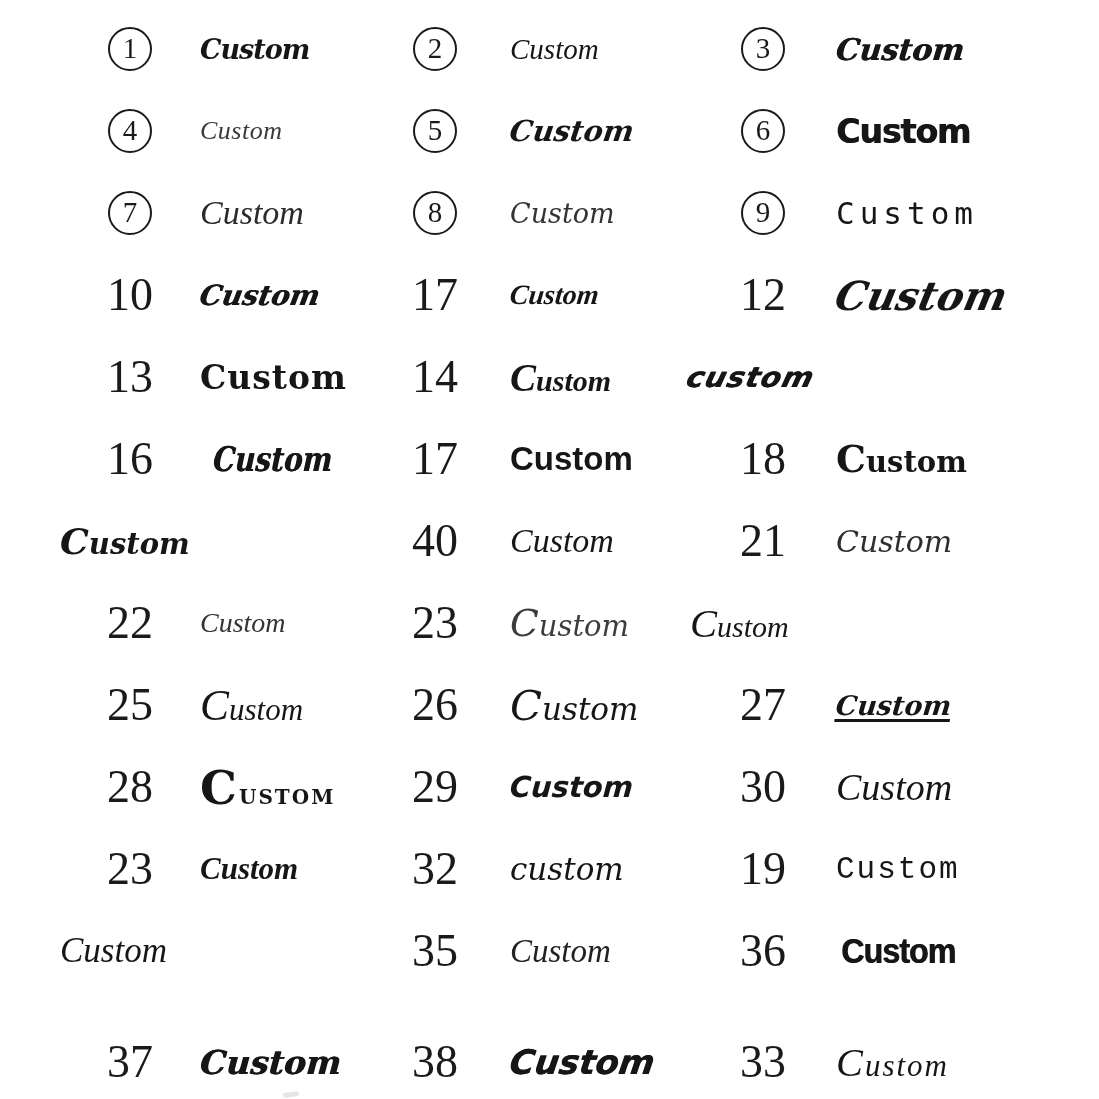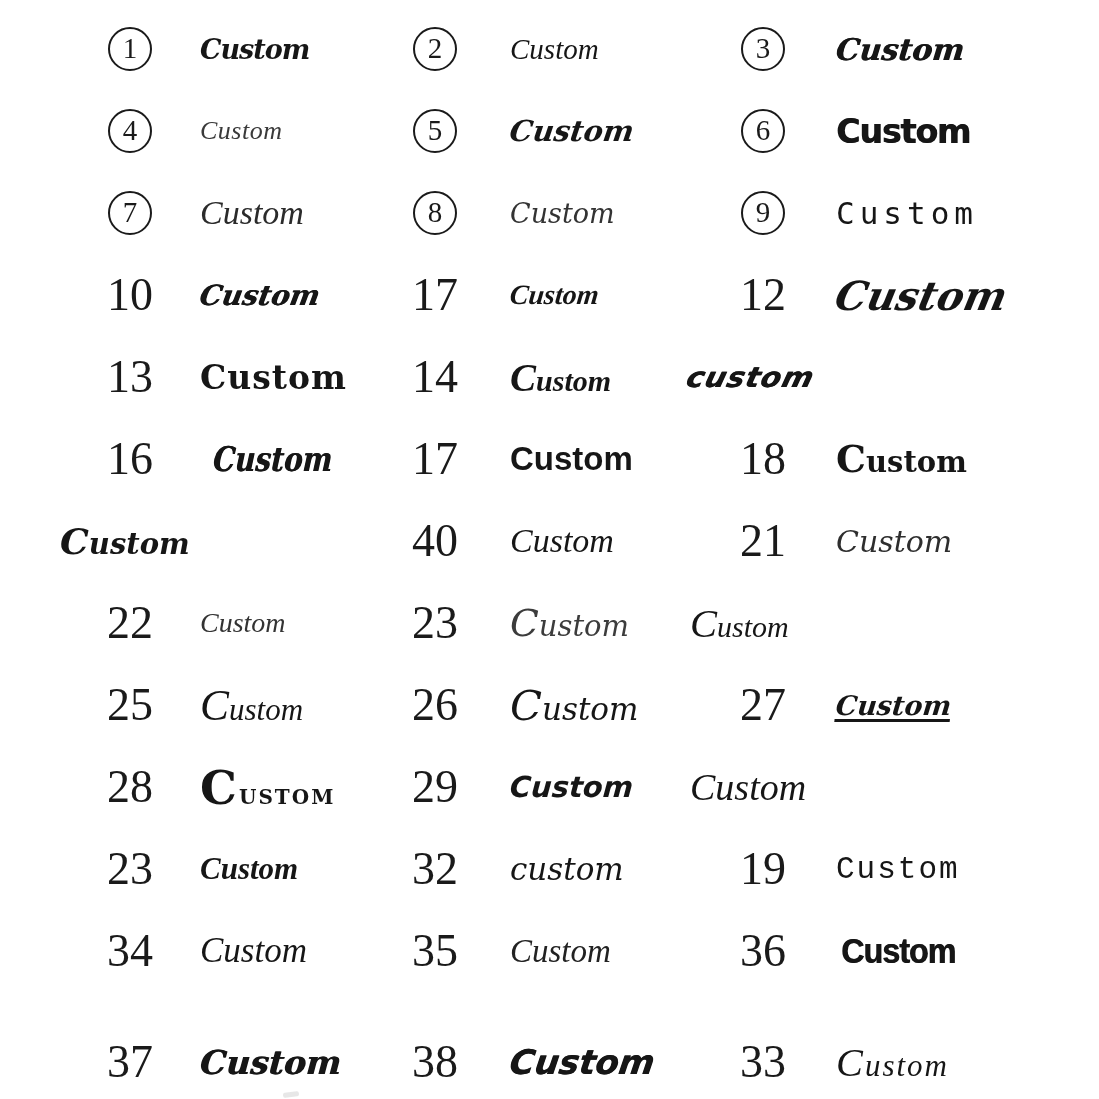--- a/index.html
+++ b/index.html
@@ -337,20 +337,23 @@
   <div class="cell f29">
     <span class="num">
       <span class="numtxt">29</span>
     </span>
     <span class="sam">
       <span class="sam-text">Custom</span>
     </span>
   </div>
 
   <div class="cell f30">
+    <span class="num">
+      <span class="numtxt">30</span>
+    </span>
     <span class="sam">
       <span class="sam-text">Custom</span>
     </span>
   </div>
 
   <div class="cell f31">
     <span class="num">
       <span class="numtxt">23</span>
     </span>
     <span class="sam">
@@ -370,23 +373,20 @@
   <div class="cell f33">
     <span class="num">
       <span class="numtxt">19</span>
     </span>
     <span class="sam">
       <span class="sam-text">Custom</span>
     </span>
   </div>
 
   <div class="cell f34">
-    <span class="num">
-      <span class="numtxt">34</span>
-    </span>
     <span class="sam">
       <span class="sam-text">Custom</span>
     </span>
   </div>
 
   <div class="cell f35">
     <span class="num">
       <span class="numtxt">35</span>
     </span>
     <span class="sam">

